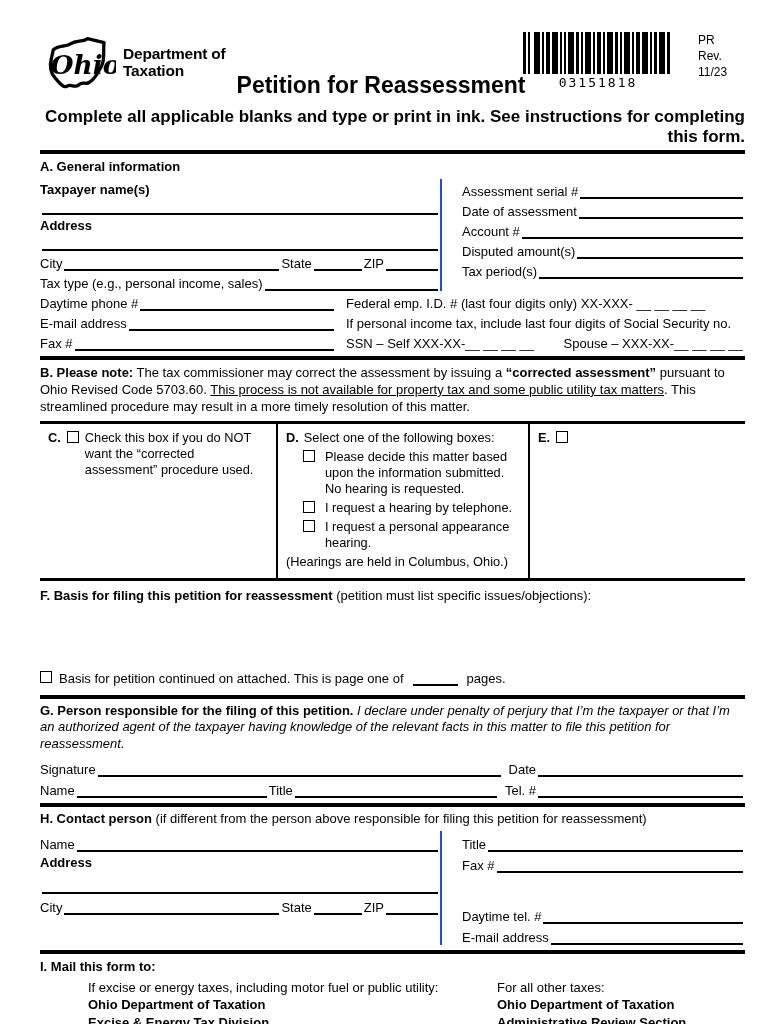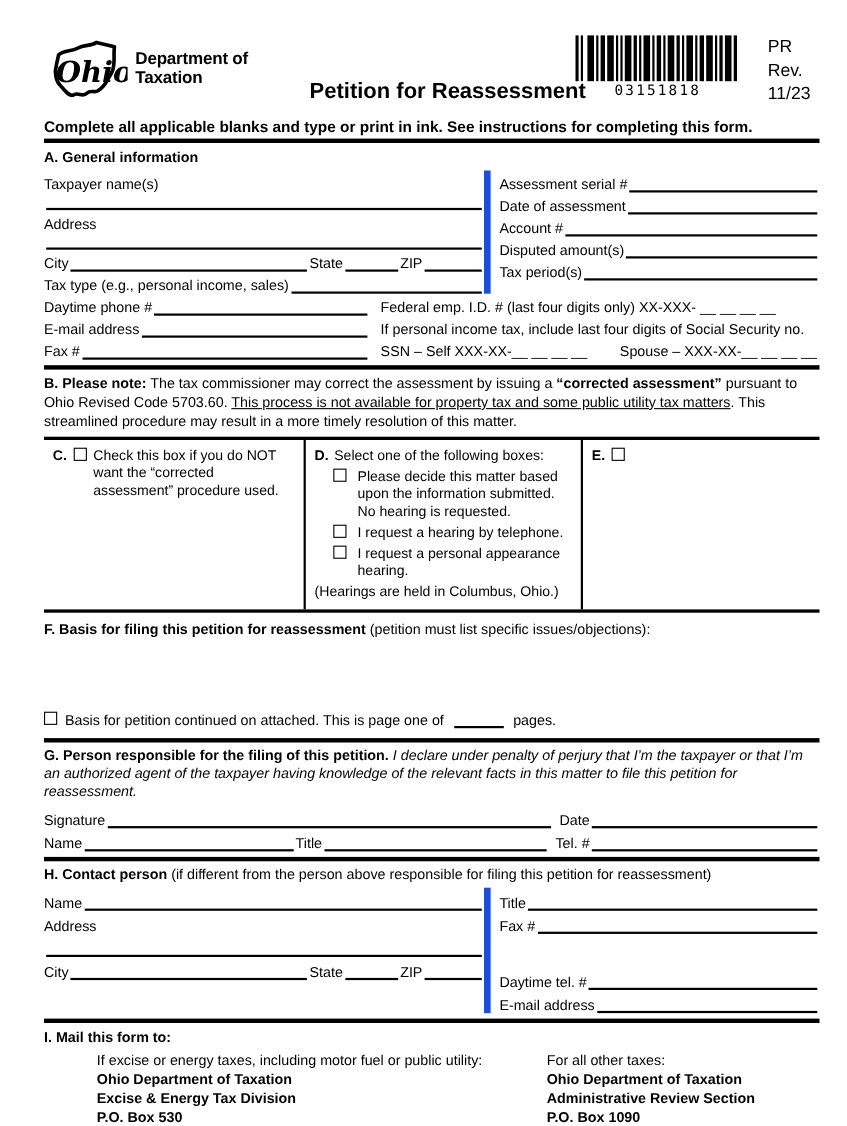--- a/index.html
+++ b/index.html
@@ -6,40 +6,40 @@
   html,body { margin:0; padding:0; background:#e8e8e8; }
   .page {
     width:770px; height:1024px; margin:0 auto; background:#ffffff;
     font-family:"Liberation Sans", sans-serif; font-size:13px; color:#000;
     padding:30px 25px 0 40px; position:relative; overflow:hidden;
   }
   
   .header { position:relative; height:76px; }
   .logo { position:absolute; left:2px; top:0; display:flex; align-items:center; gap:7px; }
   .dept { font-weight:bold; font-size:15.5px; line-height:1.08; letter-spacing:-0.2px; }
-  .form-title { position:absolute; left:207px; top:42px; width:320px; text-align:center;
-    font-weight:bold; font-size:20px; }
+  .form-title { position:absolute; left:181px; top:42px; width:320px; text-align:center;
+    font-weight:bold; font-size:23px; }
   .barcode { position:absolute; left:482px; top:2px; width:152px; text-align:center; }
   .bc-digits { font-family:"DejaVu Sans Mono", monospace; font-size:13px; letter-spacing:2px; margin-top:-2px; }
-  .rev { position:absolute; left:658px; top:2px; font-size:16px; line-height:1.35; }
-  .instruction { text-align:left; font-weight:bold; font-size:14px; margin:1px 0 3px; }
+  .rev { position:absolute; left:658px; top:2px; font-size:12px; line-height:1.35; }
+  .instruction { text-align:right; font-weight:bold; font-size:17px; margin:1px 0 3px; }
   hr.thick { border:0; border-top:4px solid #000; margin:0; }
   
   .sec-title { font-weight:bold; margin:5px 0 3px; height:17px; }
   .row { display:flex; align-items:flex-end; height:20px; }
   .lbl { white-space:nowrap; }
   .fl { flex:1 1 auto; border-bottom:2px solid #000; height:13px; margin:0 2px; min-width:10px; }
   .flw48 { flex:0 0 48px; } .flw52 { flex:0 0 52px; }
   .flw190 { flex:0 0 190px; } .flw205 { flex:0 0 205px; } .flw45 { flex:0 0 45px; }
   
   .two-col { display:flex; }
   .col-left { width:400px; flex:none; }
-  .col-right { flex:1; border-left:6px solid #1d4ed8; padding-left:8px; }
+  .col-right { flex:1; border-left:2px solid #1d4ed8; padding-left:20px; }
   .line-row { height:16px; }
-  .lab-row { height:20px; display:flex; align-items:flex-end; }
+  .lab-row { height:20px; display:flex; align-items:center;font-weight:bold; }
   .phone-row { display:flex; align-items:flex-end; height:20px; }
   .left-seg { width:296px; flex:none; display:flex; align-items:flex-end; }
   .right-seg { flex:1; padding-left:10px; white-space:nowrap; }
   
   .para { margin:5px 0 5px; line-height:1.3; }
   .para b { font-weight:bold; }
   .ul { text-decoration:underline; }
   
   .cde { display:flex; border-top:3.5px solid #000; border-bottom:3.5px solid #000; }
   .cell { padding:6px 7px 7px 8px; font-size:12.8px; line-height:1.26; }

